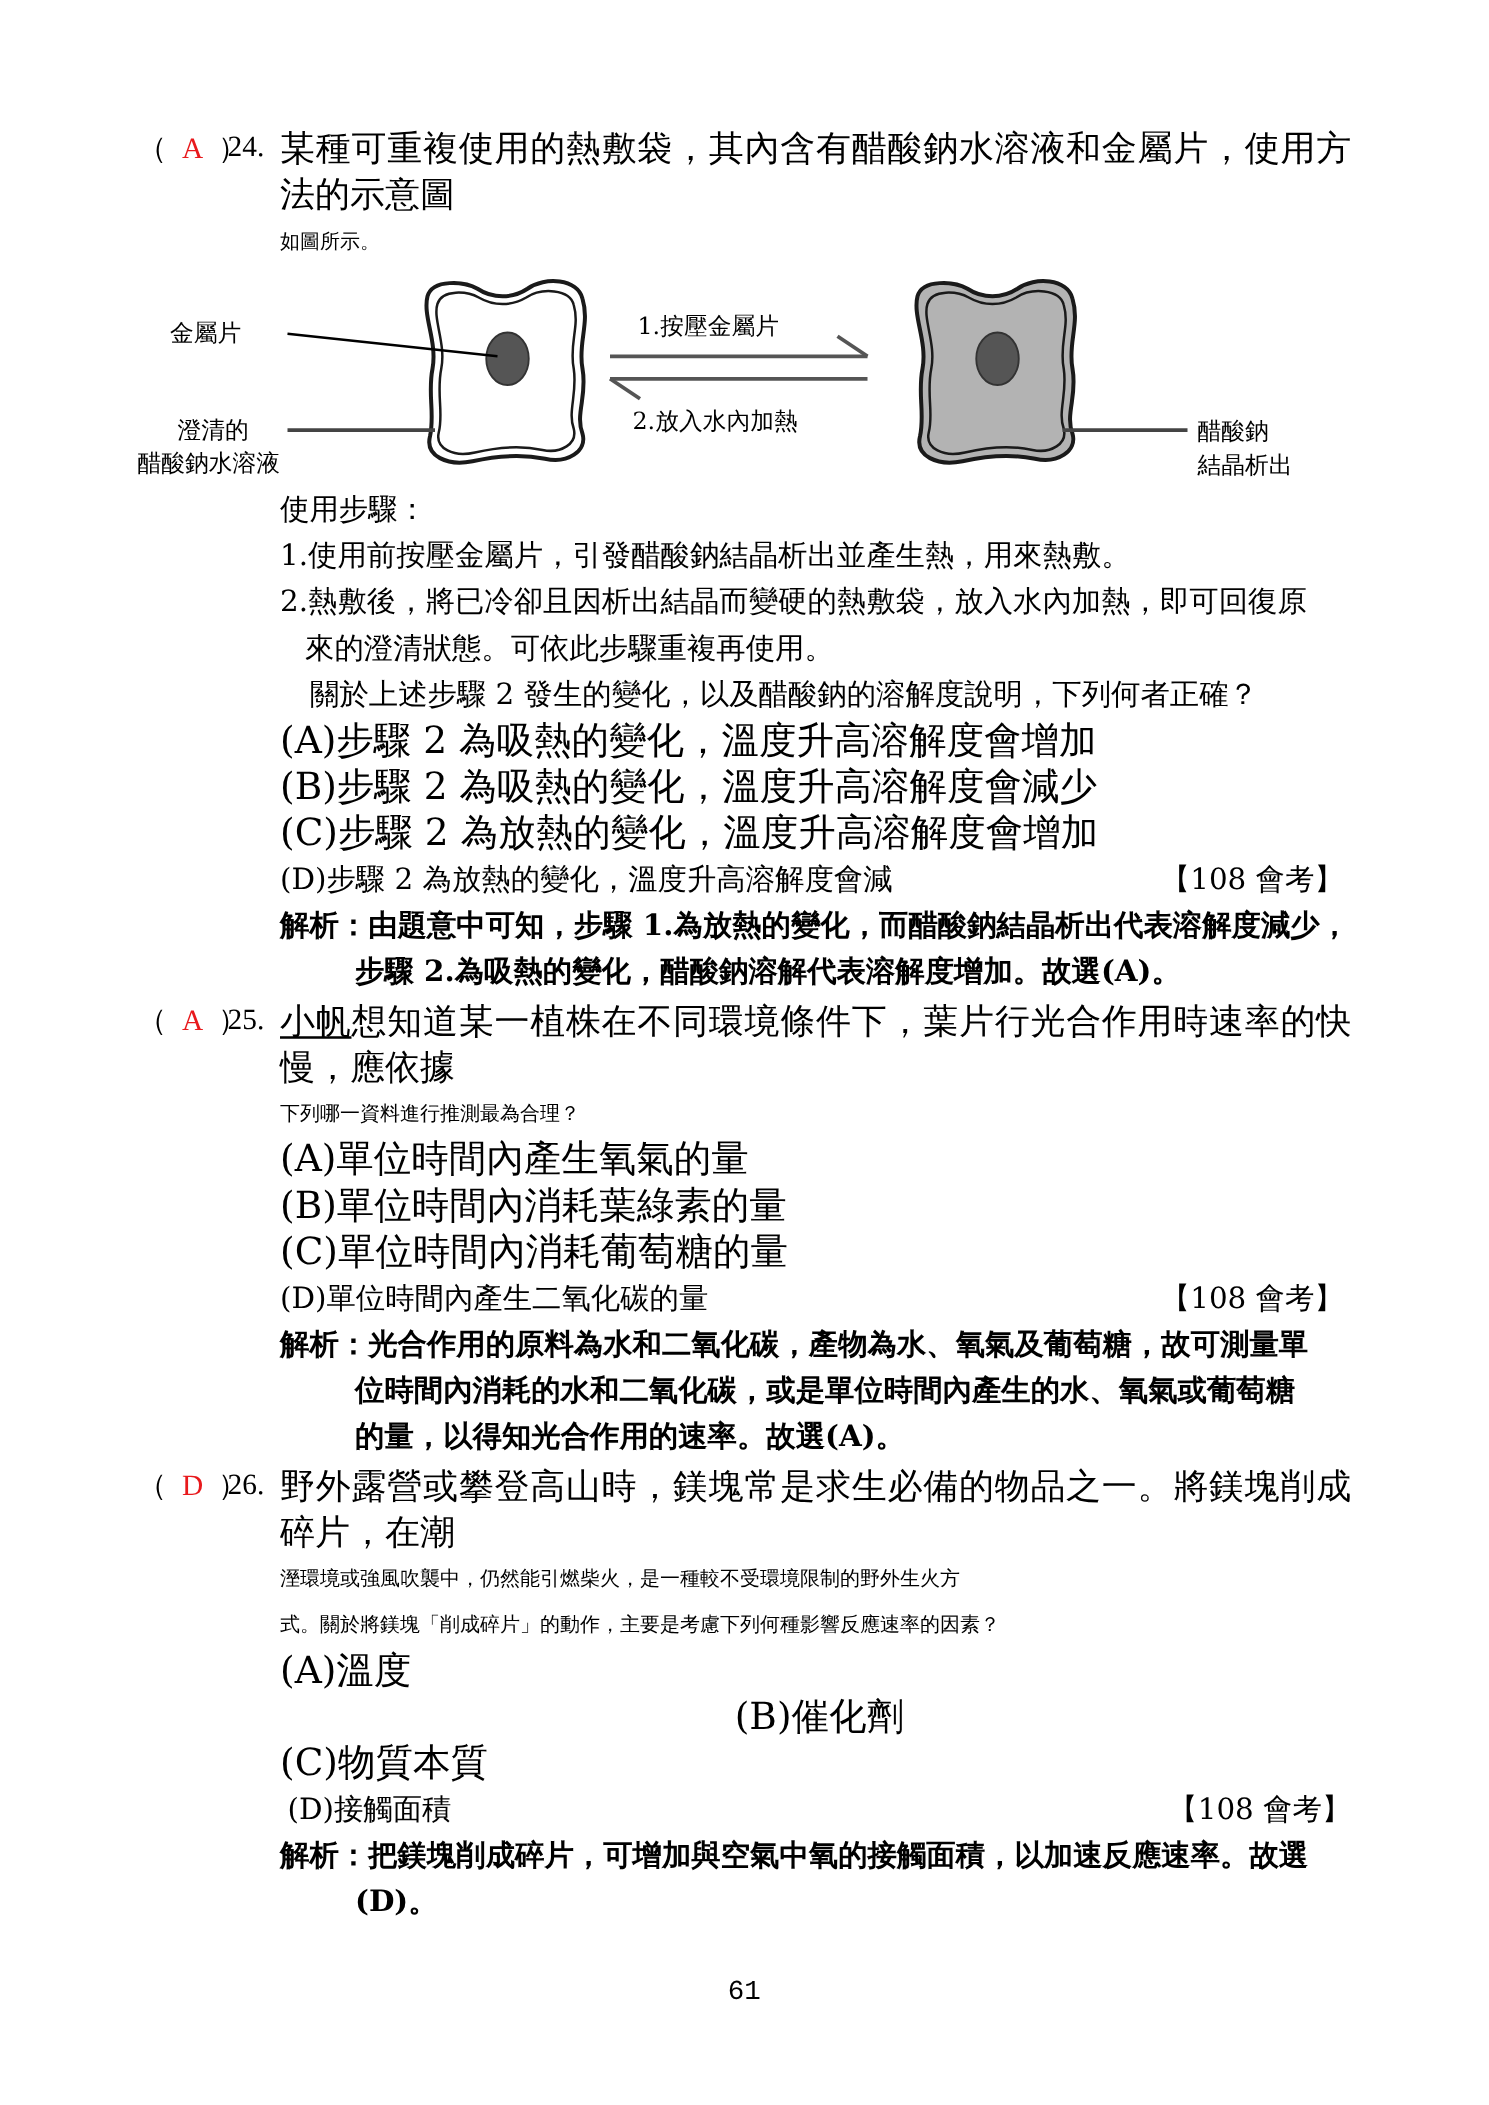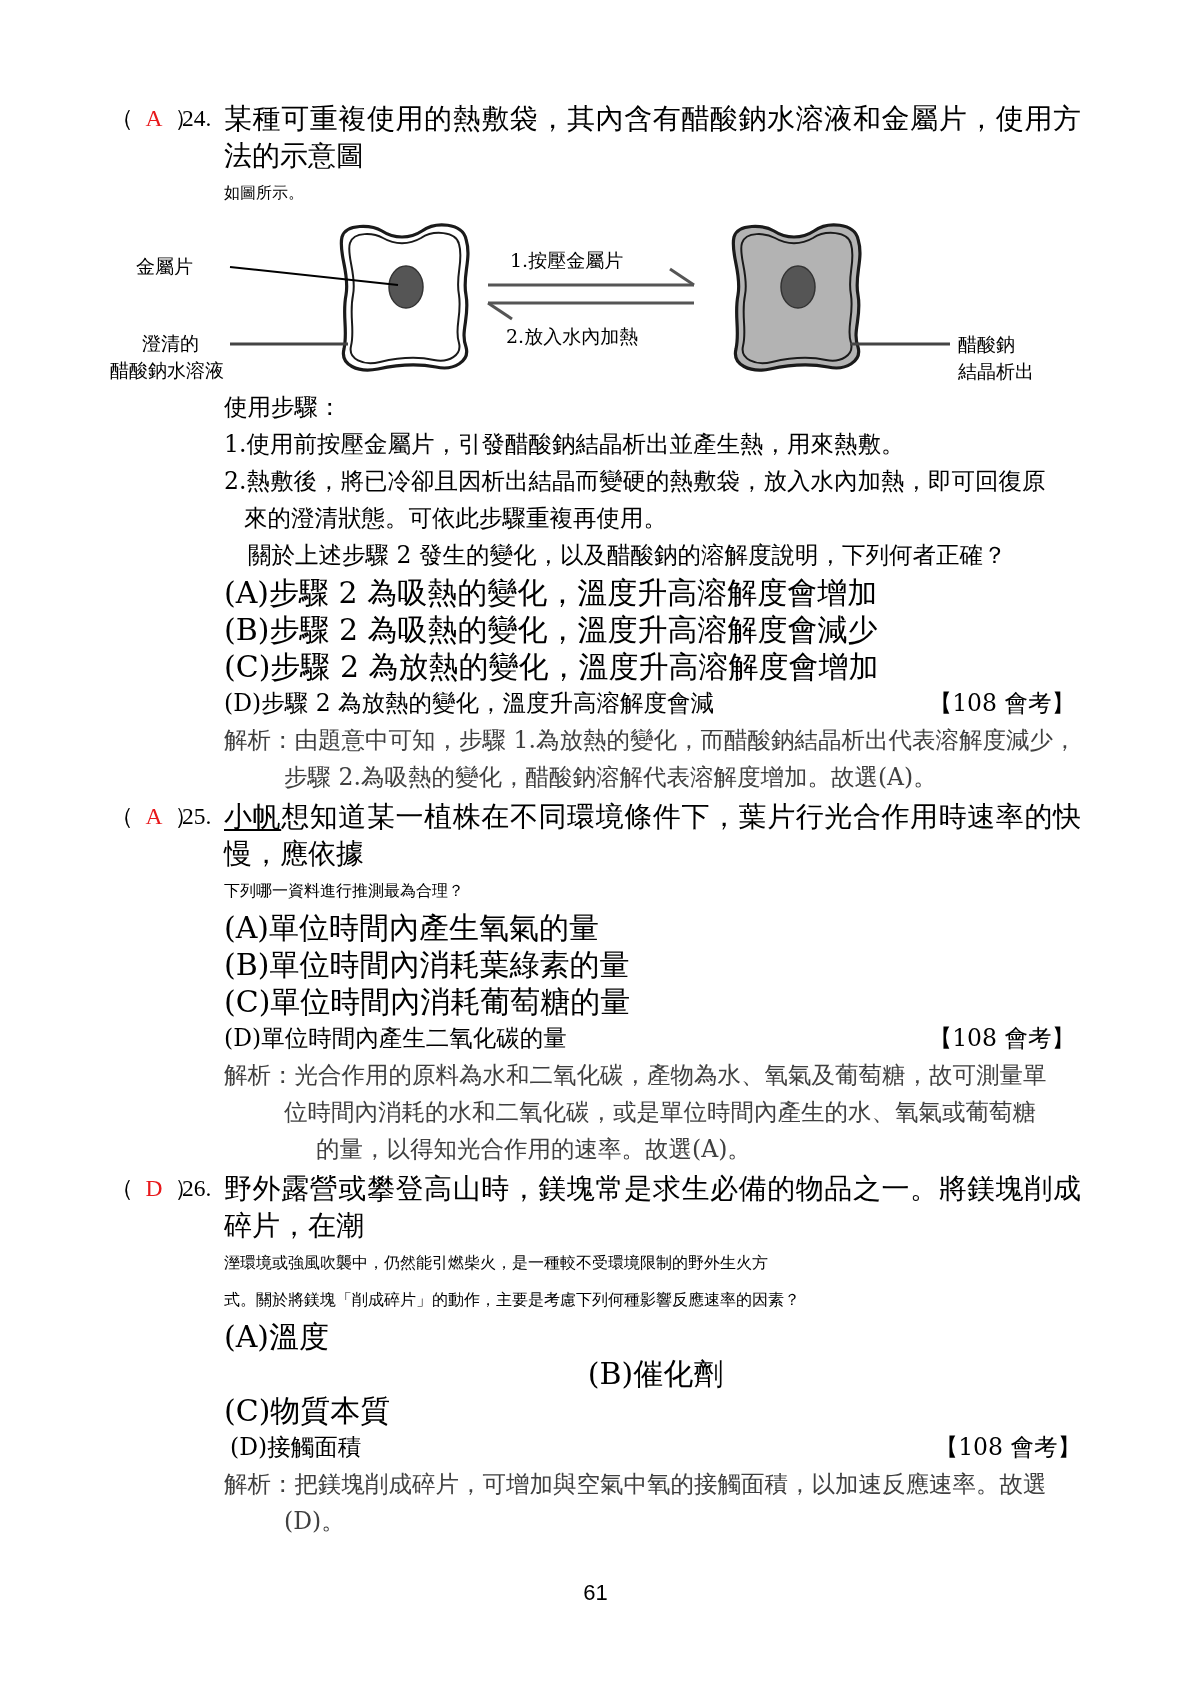--- a/index.html
+++ b/index.html
@@ -91,52 +91,53 @@
   }
   .hang {
     margin-left: 114px;
     font-size: 23.5px;
     line-height: 37px;
   }
   .para-indent { text-indent: 24px; }
 
   
   .explain {
-    color: #404040;
+    color: #000000;
     font-size: 23.5px;
     line-height: 37px;
     margin-left: 114px;
     text-align: justify;
+    font-weight: bold;
   }
   .explain .cont {
     display: block;
     margin-left: 60px;
   }
   .explain .cont2 {
     display: block;
-    margin-left: 92px;
+    margin-left: 60px;
   }
 
   
   .figure {
     position: relative;
     height: 168px;
     margin: 4px 0 6px 0;
   }
   .figure svg { display: block; }
 
   
   .page-number {
     position: absolute;
     bottom: 78px;
     left: 0;
     width: 100%;
     text-align: center;
     font-size: 22px;
-    font-family: Liberation Sans, sans-serif;
+    font-family: Liberation Mono, monospace;
   }
 
   .u-name {
     text-decoration: underline;
     text-underline-offset: 3px;
   }
 </style>
 </head>
 <body>
 

